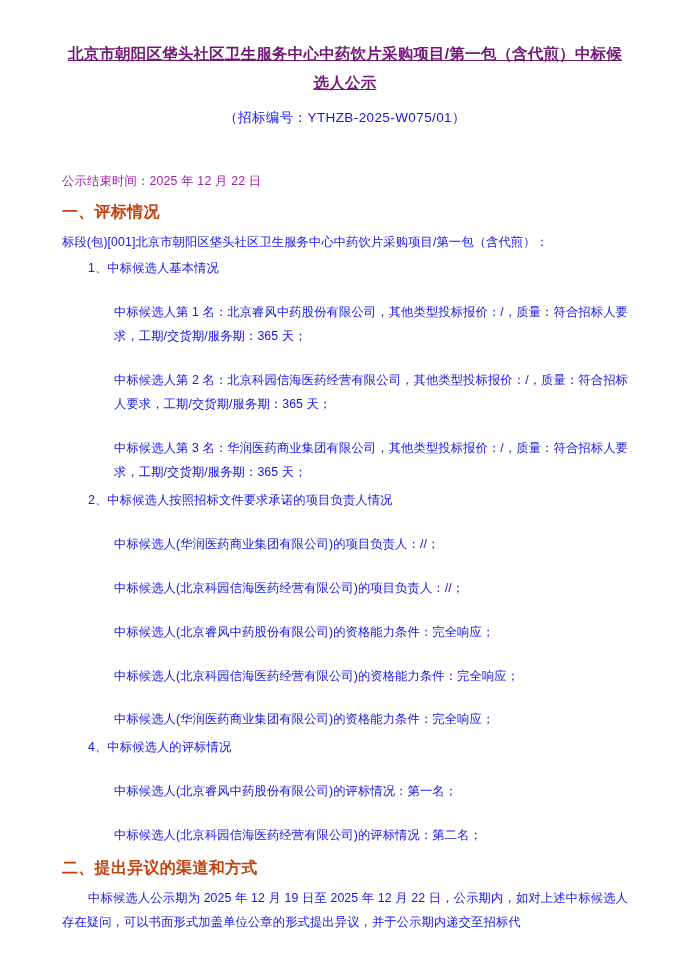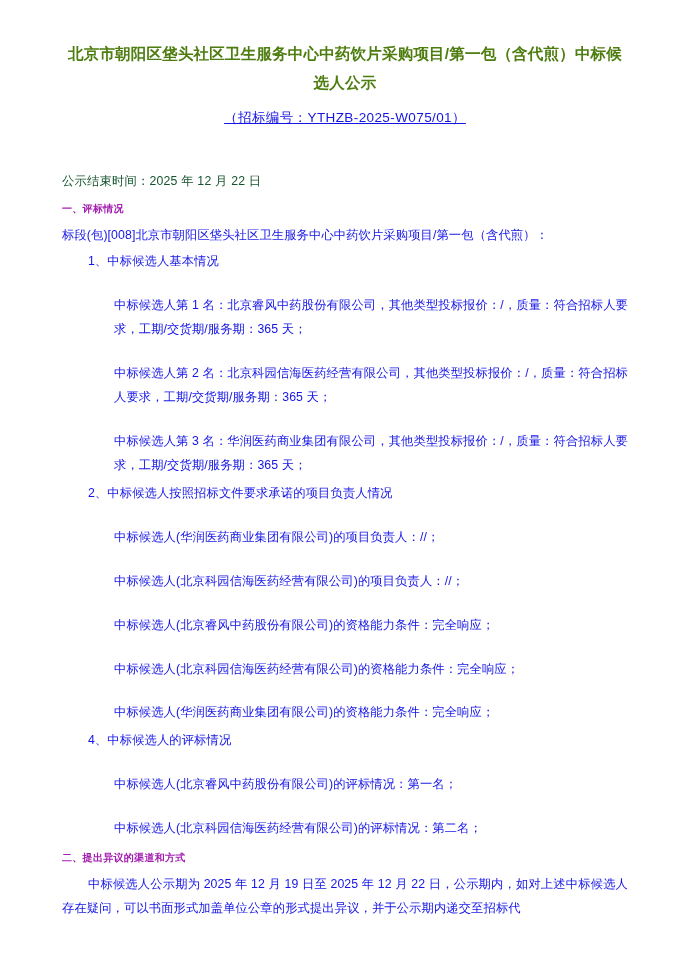--- a/index.html
+++ b/index.html
@@ -18,46 +18,46 @@
     position: relative;
     width: 690px;
     height: 970px;
     box-sizing: border-box;
     padding: 40px 62px 0 62px;
   }
   .doc-title {
     text-align: center;
     font-size: 15.5px;
     font-weight: bold;
-    color: #4d7c0f;
+    color: #701a75;
     line-height: 1.85;
     letter-spacing: 0.2px;
     margin: 0 0 2px 0;
+    text-decoration: underline;
   }
   .doc-subtitle {
     text-align: center;
     font-size: 13.5px;
     color: #1414e6;
     line-height: 1.9;
     margin: 8px 0 0 0;
     letter-spacing: 0.4px;
-    text-decoration: underline;
   }
   .spacer-lg { height: 40px; }
   .meta-line {
     font-size: 12.3px;
-    color: #14532d;
+    color: #a21caf;
     margin: 0 0 10px 0;
     line-height: 1.7;
     letter-spacing: 0.2px;
   }
   .section-heading {
-    font-size: 10px;
+    font-size: 16px;
     font-weight: bold;
-    color: #a21caf;
+    color: #c2410c;
     margin: 10px 0 8px 0;
     letter-spacing: 0.3px;
   }
   .para {
     font-size: 12.3px;
     color: #1414e6;
     line-height: 1.95;
     margin: 0 0 2px 0;
     letter-spacing: 0.1px;
     text-align: justify;
@@ -82,21 +82,21 @@
   <h1 class="doc-title">北京市朝阳区垡头社区卫生服务中心中药饮片采购项目/第一包（含代煎）中标候选人公示</h1>
 
   <div class="doc-subtitle">（招标编号：YTHZB-2025-W075/01）</div>
 
   <div class="spacer-lg"></div>
 
   <div class="meta-line">公示结束时间：2025 年 12 月 22 日</div>
 
   <div class="section-heading">一、评标情况</div>
 
-  <div class="para">标段(包)[008]北京市朝阳区垡头社区卫生服务中心中药饮片采购项目/第一包（含代煎）：</div>
+  <div class="para">标段(包)[001]北京市朝阳区垡头社区卫生服务中心中药饮片采购项目/第一包（含代煎）：</div>
 
   <div class="para indent-2">1、中标候选人基本情况</div>
   <div class="para indent-3">中标候选人第 1 名：北京睿风中药股份有限公司，其他类型投标报价：/，质量：符合招标人要求，工期/交货期/服务期：365 天；</div>
   <div class="para indent-3">中标候选人第 2 名：北京科园信海医药经营有限公司，其他类型投标报价：/，质量：符合招标人要求，工期/交货期/服务期：365 天；</div>
   <div class="para indent-3">中标候选人第 3 名：华润医药商业集团有限公司，其他类型投标报价：/，质量：符合招标人要求，工期/交货期/服务期：365 天；</div>
 
   <div class="para indent-2 body-block">2、中标候选人按照招标文件要求承诺的项目负责人情况</div>
   <div class="para indent-3">中标候选人(华润医药商业集团有限公司)的项目负责人：//；</div>
   <div class="para indent-3">中标候选人(北京科园信海医药经营有限公司)的项目负责人：//；</div>
 

